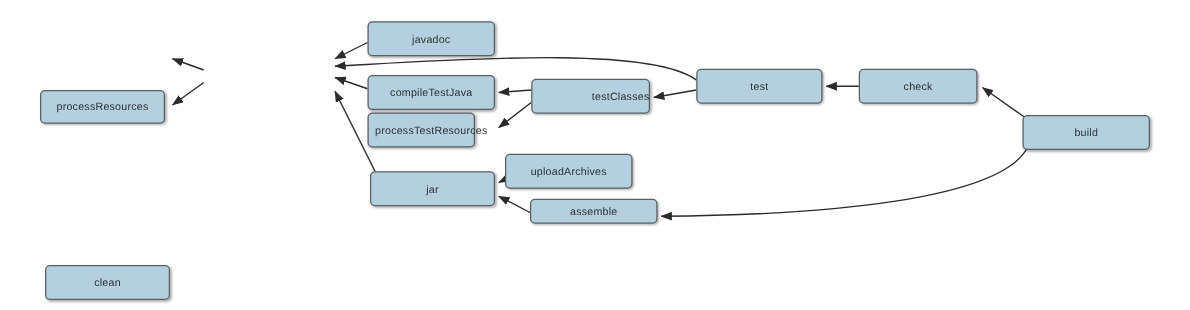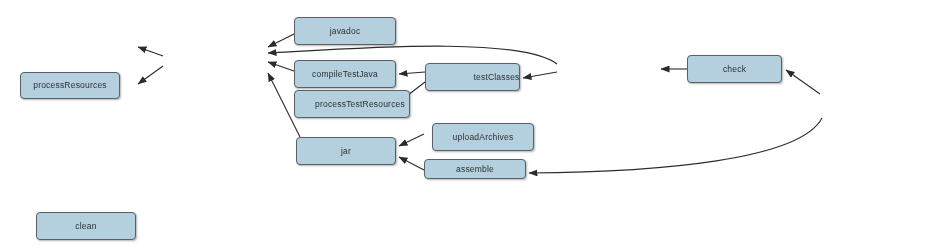--- a/index.html
+++ b/index.html
@@ -70,56 +70,62 @@
       <path d="M 557,72 L 523,78"></path>
       <path d="M 687,69 L 661,69"></path>
       <path d="M 820,94 L 786,70"></path>
       <path d="M 822,118 C 800,160 660,172 529,173"></path>
       <path d="M 424,134 L 399,146"></path>
       <path d="M 424,170 L 399,157"></path>
     </g>
   </svg>
 
 
-  <div class="node" style="left:20px; top:72px; width:100px; height:27px;">
+  <div class="node" style="left:32px; top:72px; width:100px; height:27px;">
     <span class="node-label">processResources</span>
   </div>
 
 
   <div class="node" style="left:294px; top:17px; width:102px; height:28px;">
     <span class="node-label">javadoc</span>
   </div>
 
   <div class="node" style="left:294px; top:60px; width:102px; height:28px;text-align:right;">
     <span class="node-label">compileTestJava</span>
   </div>
 
-  <div class="node" style="left:294px; top:90px; width:116px; height:28px;padding-left:16px;">
+  <div class="node" style="left:294px; top:90px; width:86px; height:28px;padding-left:16px;">
     <span class="node-label">processTestResources</span>
   </div>
 
   <div class="node" style="left:296px; top:137px; width:100px; height:28px;">
     <span class="node-label">jar</span>
   </div>
 
   <div class="node" style="left:425px; top:63px; width:95px; height:28px;padding-left:48px;">
     <span class="node-label">testClasses</span>
   </div>
 
-  <div class="node" style="left:432px; top:123px; width:102px; height:28px;">
+  <div class="node" style="left:404px; top:123px; width:102px; height:28px;">
     <span class="node-label">uploadArchives</span>
   </div>
 
   <div class="node" style="left:424px; top:159px; width:102px; height:20px;">
     <span class="node-label">assemble</span>
   </div>
 
+  <div class="node" style="left:557px; top:55px; width:101px; height:28px;">
+    <span class="node-label">test</span>
+  </div>
 
   <div class="node" style="left:687px; top:55px; width:95px; height:28px;">
     <span class="node-label">check</span>
   </div>
 
+  <div class="node" style="left:818px; top:92px; width:102px; height:28px;">
+    <span class="node-label">build</span>
+  </div>
 
   <div class="node" style="left:36px; top:212px; width:100px; height:28px;text-align:right;">
     <span class="node-label">clean</span>
   </div>
 
 </div>
 
 </body></html>

